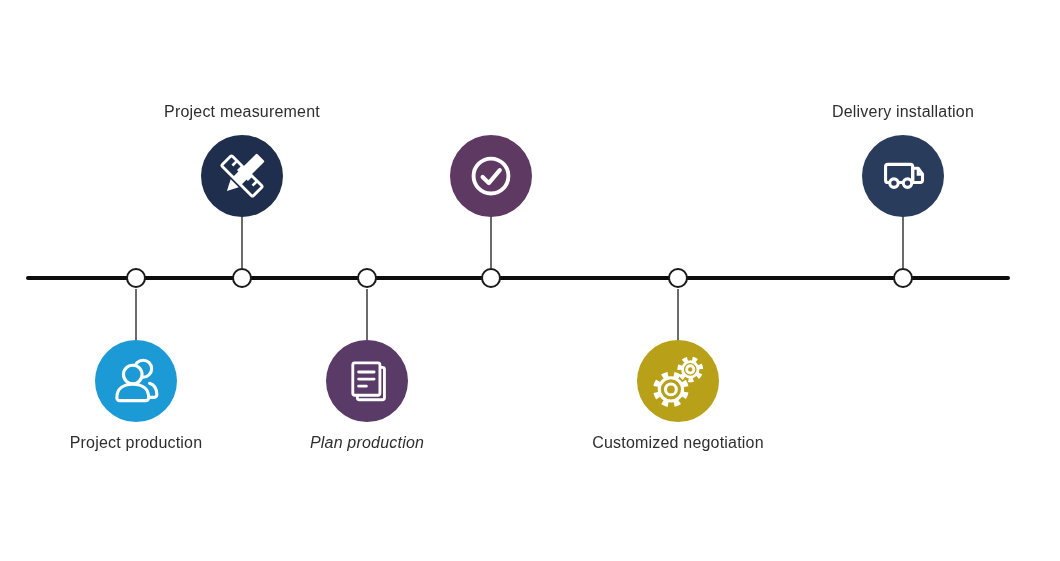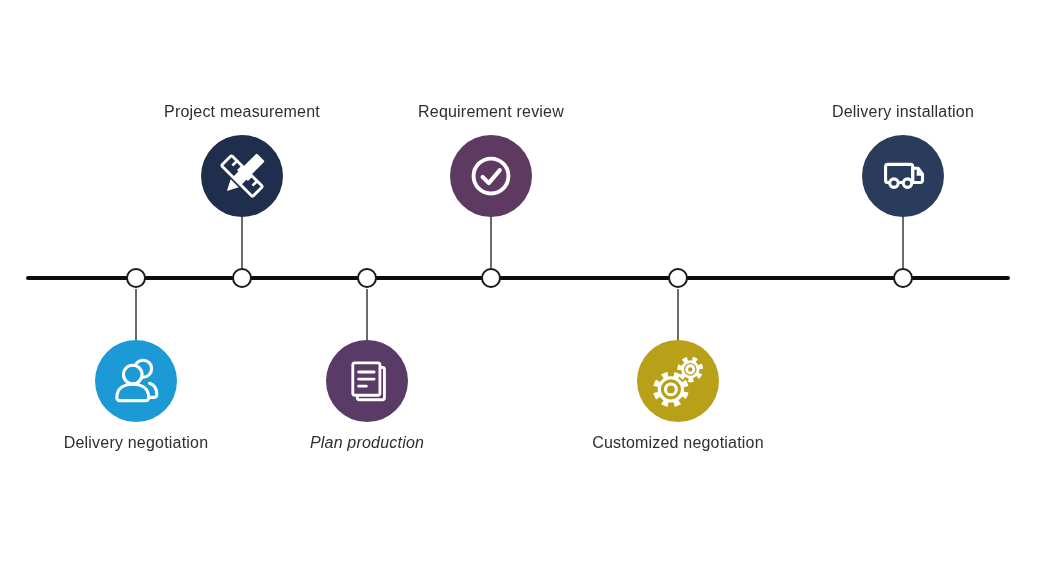--- a/index.html
+++ b/index.html
@@ -51,21 +51,21 @@
     <div class="connector"></div>
     <div class="node"></div>
     <div class="icon-circle" style="background-color: rgb(27, 154, 214); color: rgb(27, 154, 214);">
       <svg viewBox="0 0 48 48" fill="none">
         <circle cx="29.5" cy="14.5" r="6.6" stroke="#fff" stroke-width="2.4"></circle>
         <path d="M34.5 25.8 c3.6 1.2 5.6 4.2 5.6 8.6 v0.5 a1.8 1.8 0 0 1 -1.8 1.8 h-3.6" stroke="#fff" stroke-width="2.4" stroke-linecap="round"></path>
         <circle cx="21.5" cy="19" r="7.2" fill="currentColor" stroke="#fff" stroke-width="2.4"></circle>
         <path d="M21.5 26.5 c7.8 0 12.3 3.8 12.3 10.3 v0.4 a2 2 0 0 1 -2 2 h-20.6 a2 2 0 0 1 -2 -2 v-0.4 c0 -6.5 4.5 -10.3 12.3 -10.3 z" fill="currentColor" stroke="#fff" stroke-width="2.4"></path>
       </svg>
     </div>
-    <div class="label">Delivery negotiation</div>
+    <div class="label">Project production</div>
   </div>
 
   <div class="step above" style="left:142px;">
     <div class="connector"></div>
     <div class="node"></div>
     <div class="icon-circle" style="background-color: rgb(32, 46, 77); color: rgb(32, 46, 77);">
       <svg viewBox="0 0 48 48" fill="none">
         <g transform="rotate(45 24 24)">
           <rect x="7" y="18.5" width="34" height="11" rx="1" stroke="#fff" stroke-width="2.2"></rect>
           <path d="M13 19 v4.5 M19 19 v4.5 M29 19 v4.5 M35 19 v4.5" stroke="#fff" stroke-width="2"></path>
@@ -92,21 +92,20 @@
 
   <div class="step above" style="left:391px;">
     <div class="connector"></div>
     <div class="node"></div>
     <div class="icon-circle" style="background-color: rgb(94, 58, 98); color: rgb(94, 58, 98);">
       <svg viewBox="0 0 48 48" fill="none">
         <circle cx="24" cy="24" r="13.5" stroke="#fff" stroke-width="3"></circle>
         <path d="M17.5 24.8 L22.3 29.5 L30.8 19.5" stroke="#fff" stroke-width="3.2" stroke-linecap="round" stroke-linejoin="round"></path>
       </svg>
     </div>
-    <div class="label">Requirement review</div>
   </div>
 
   <div class="step below" style="left:578px;">
     <div class="connector"></div>
     <div class="node"></div>
     <div class="icon-circle" style="background-color: rgb(184, 160, 24); color: rgb(184, 160, 24);">
       <svg viewBox="0 0 48 48" fill="none">
         <circle cx="18.5" cy="30.5" r="11.5" stroke="#fff" stroke-width="4.6" stroke-dasharray="4.5 4.53" transform="rotate(10 18.5 30.5)"></circle>
         <circle cx="18.5" cy="30.5" r="9" stroke="#fff" stroke-width="2.4"></circle>
         <circle cx="18.5" cy="30.5" r="4.2" stroke="#fff" stroke-width="2.4"></circle>

